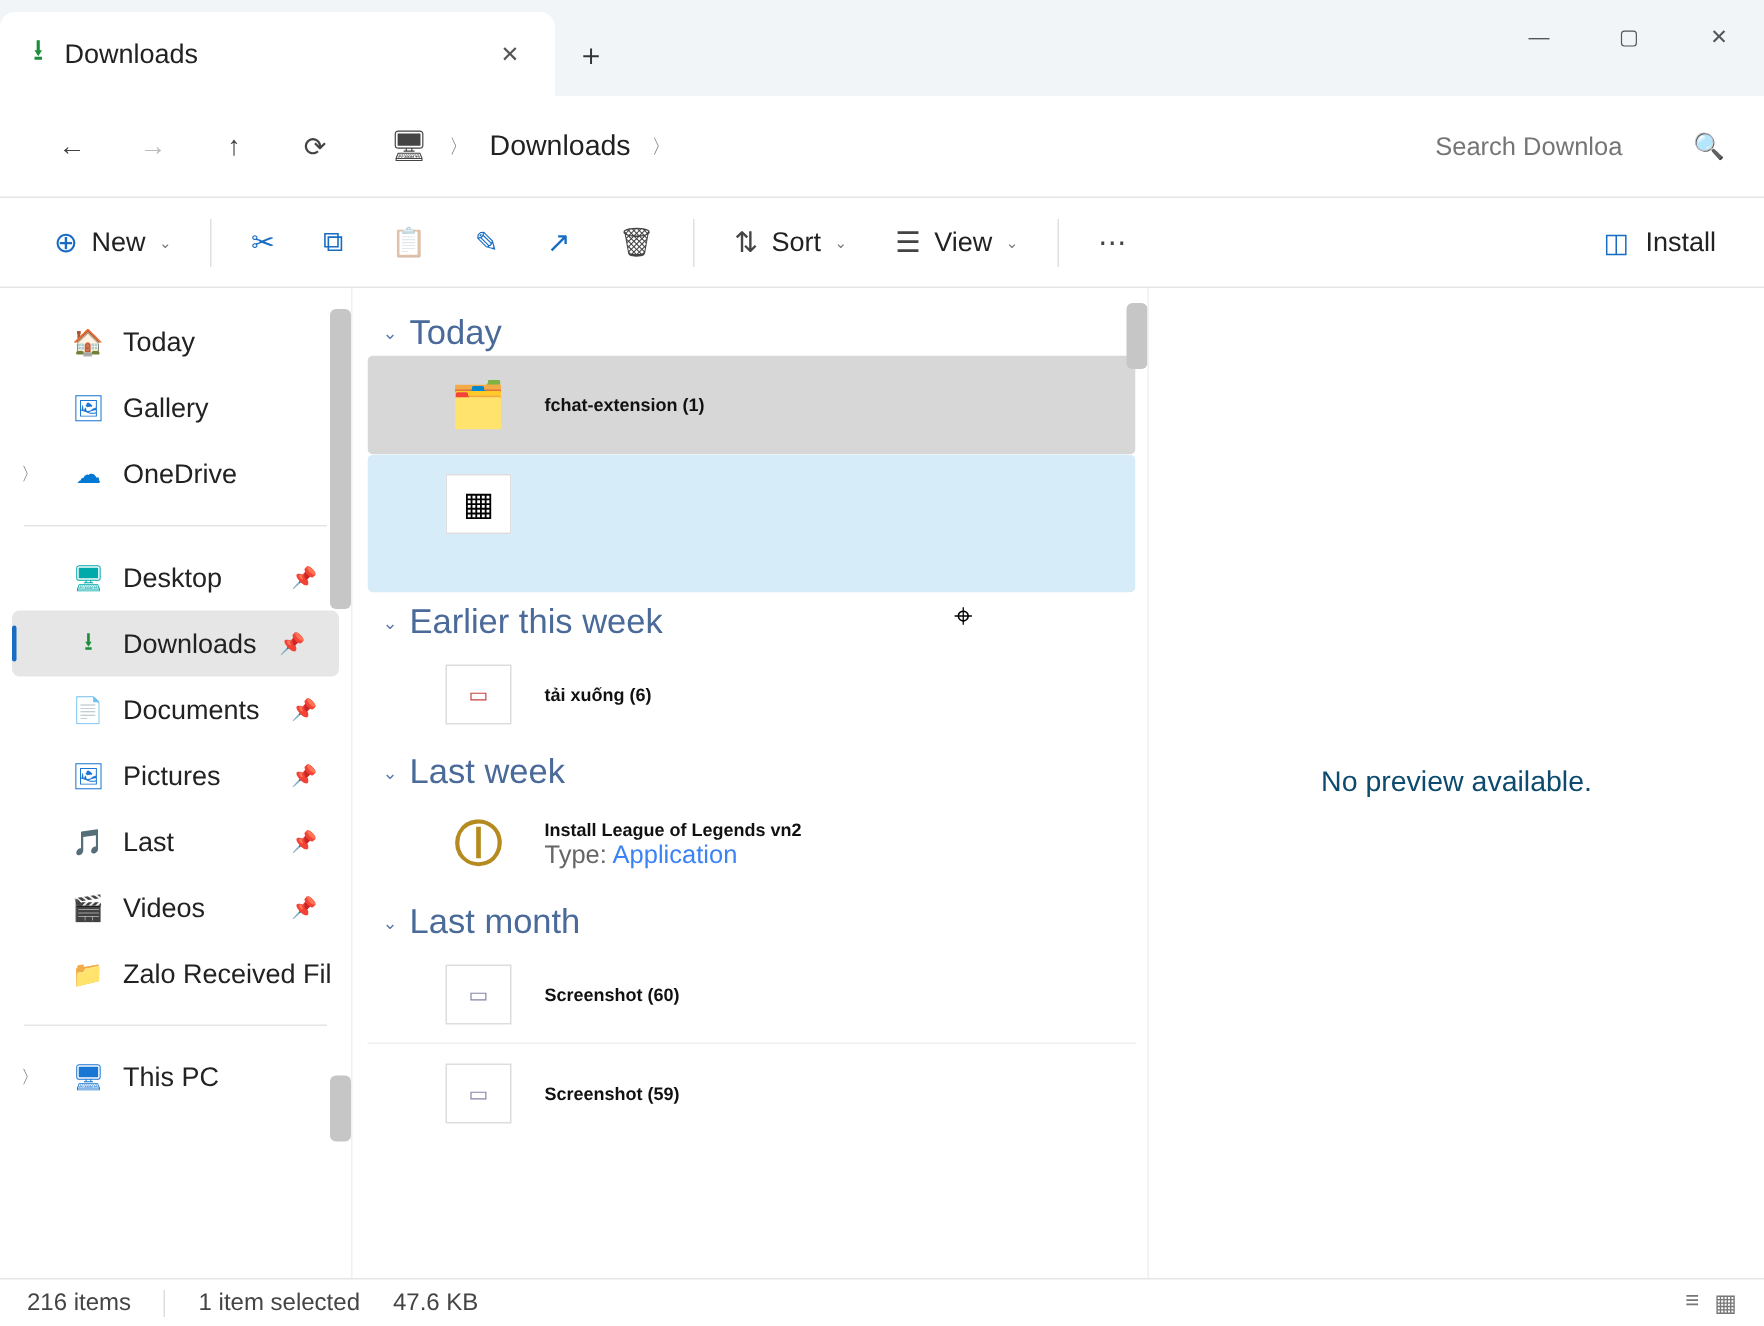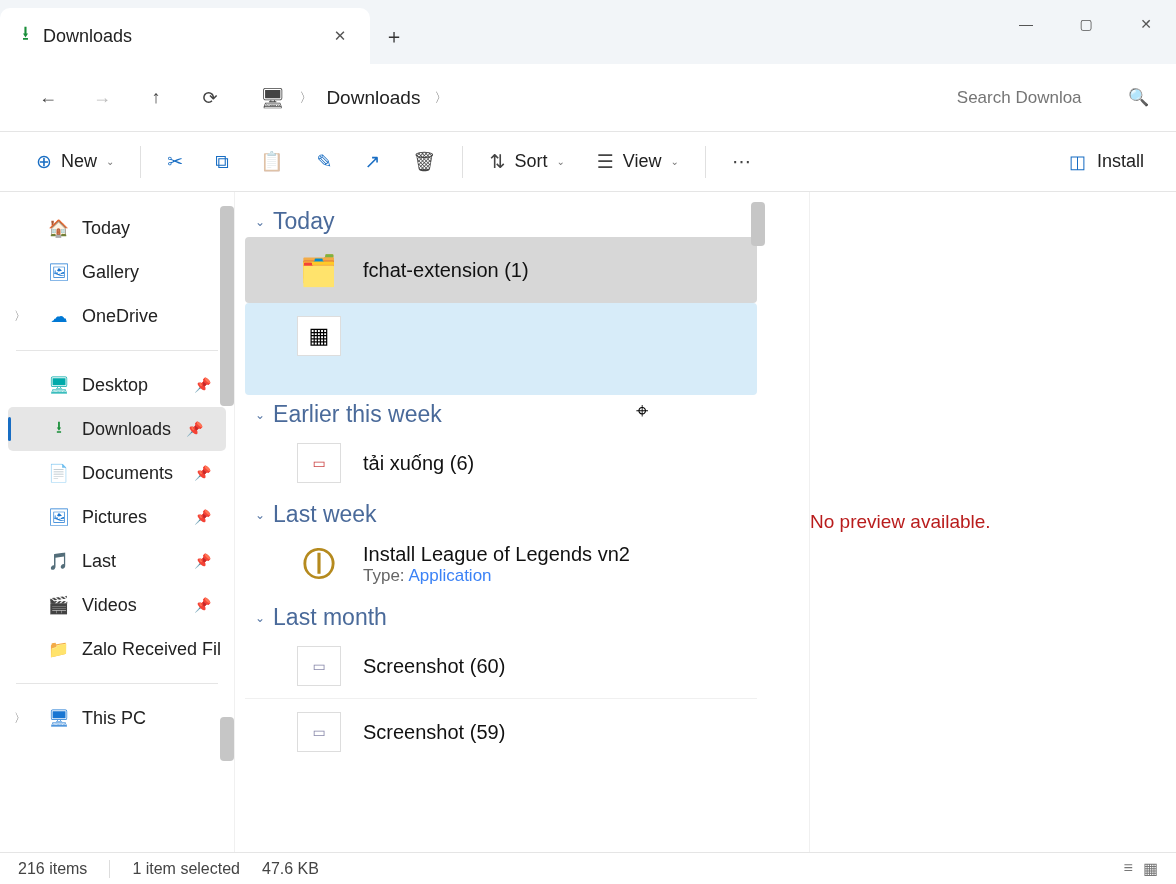--- a/index.html
+++ b/index.html
@@ -56,27 +56,27 @@
   .filearea { flex: 1; display: flex; }
   .filelist { width: 530px; padding: 10px 8px 0 0; position: relative; overflow: hidden; }
   .list-scroll { position: absolute; right: 0; top: 10px; width: 14px; height: 44px; background: #c6c6c6; border-radius: 4px; }
   .group { padding: 6px 0 2px 20px; display: flex; align-items: center; gap: 8px; }
   .group .gch { color: #5a7aa8; font-size: 12px; }
   .group .gl { color: #4a6a9a; font-size: 23px; }
   .row { display: flex; align-items: center; padding: 12px 14px 12px 52px; gap: 22px; border-top: 1px solid transparent; border-bottom: 1px solid #f0f0f0; margin-left: 10px; }
   .row:first-of-type { border-top: none; }
   .row .ricon { width: 44px; height: 40px; display: flex; align-items: center; justify-content: center; font-size: 30px; }
   .row .rbody { display:flex; flex-direction:column; }
-  .row .rname { font-size: 20px; color: #111; }
+  .row .rname { font-size: 12px; color: #111; font-weight: bold; }
   .row .rtype { font-size: 17px; color: #666; }
   .row.selected { background: #d7d7d7; border-radius: 4px; border-color: transparent; }
   .row.hover { background: #d7ecf9; border-radius: 4px; border-color: transparent; padding-bottom:38px; }
 
   
-  .preview { flex: 1; display: flex; align-items: center; justify-content: flex-start; color: #b91c1c; font-size: 19px; border-left: 1px solid #f0f0f0; margin-left: 44px; }
+  .preview { flex: 1; display: flex; align-items: center; justify-content: center; color: #0c4a6e; font-size: 19px; border-left: 1px solid #f0f0f0; }
 
   
   .status { height: 32px; border-top: 1px solid #e5e5e5; display: flex; align-items: center; padding: 0 18px; font-size: 16px; color: #444; gap: 22px; }
   .status .ssep { width:1px; height:18px; background:#ddd; }
   .status .right { margin-left:auto; display:flex; gap:10px; color:#777; }
   .cursor { position: absolute; left: 636px; top: 398px; font-size: 22px; color: #000; pointer-events: none; }
 </style>
 </head>
 <body>
 

